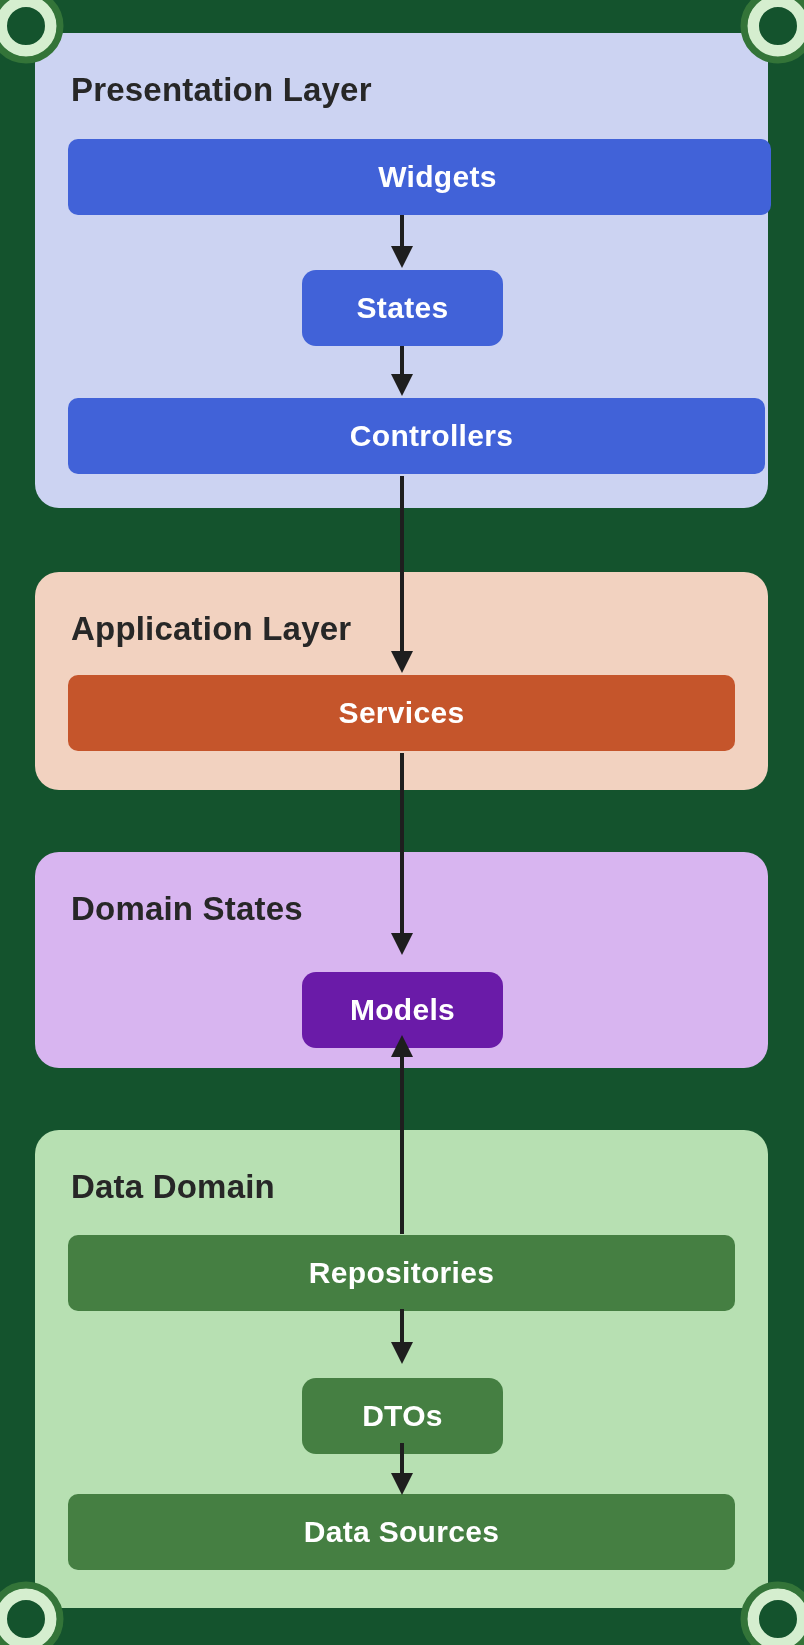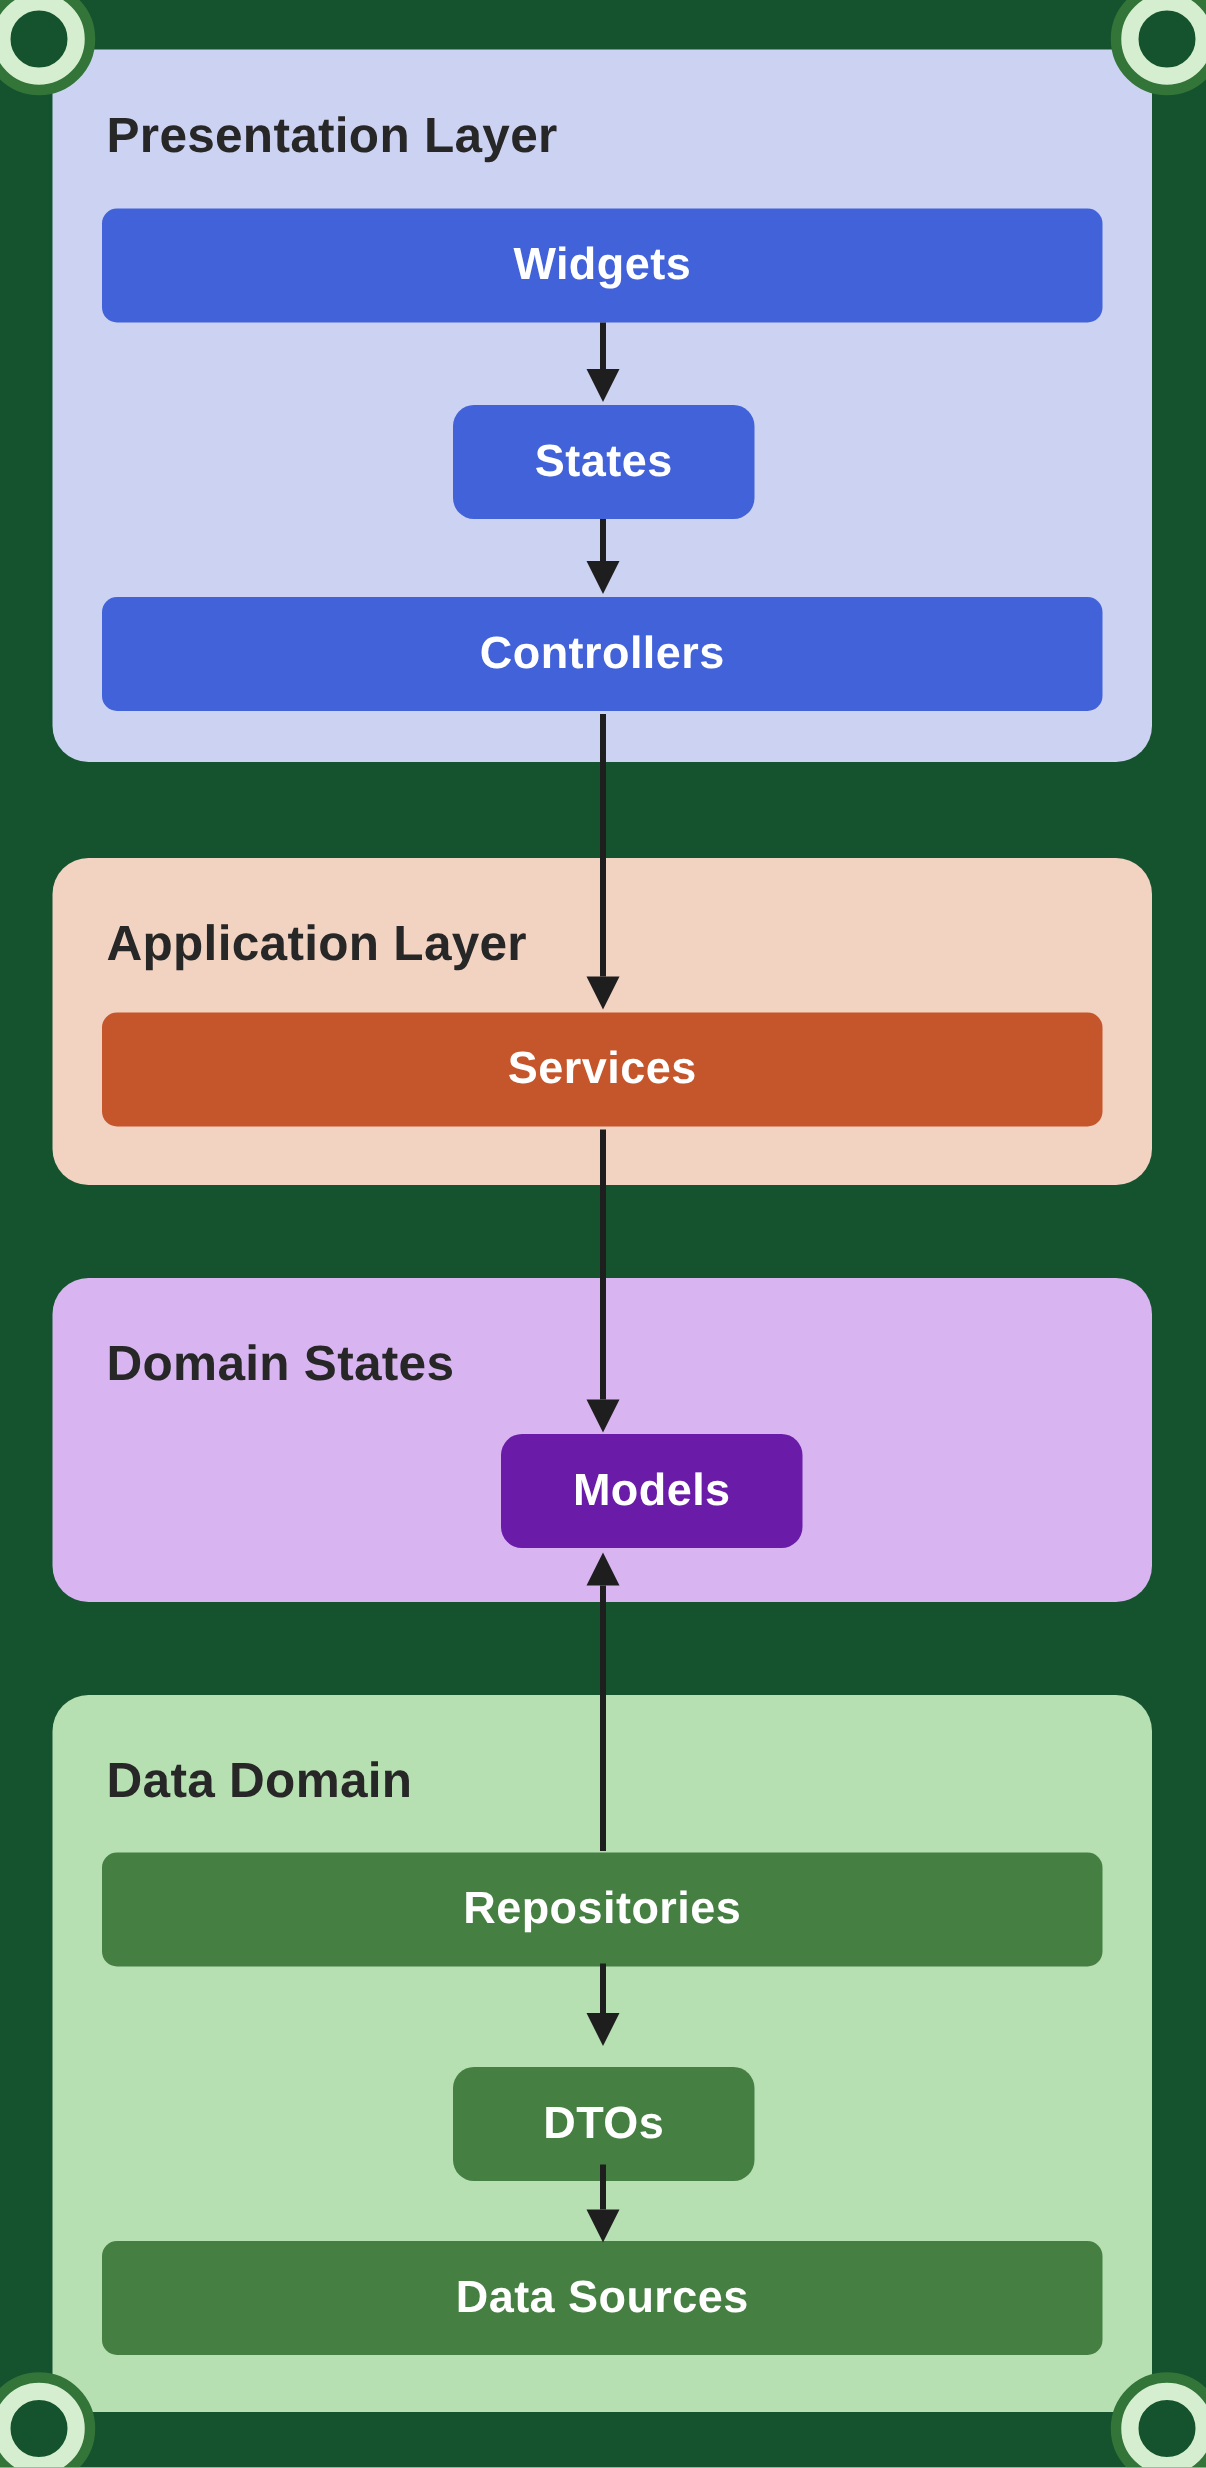--- a/index.html
+++ b/index.html
@@ -42,25 +42,25 @@
     font-weight: 700;
     letter-spacing: 0.3px;
   }
   .block.wide  { left: 33px;  width: 667px; border-radius: 10px; }
   .block.small { left: 267px; width: 201px; border-radius: 14px; }
   .blk-blue   { background: #4162d8; }
   .blk-orange { background: #c5552b; }
   .blk-purple { background: #6a1ba8; }
   .blk-green  { background: #457f42; }
 
-  .b-widgets      { top: 106px; }
+  .b-widgets      { top: 106px; padding-left: 36px; }
   .b-states       { top: 237px; }
-  .b-controllers  { top: 365px; }
+  .b-controllers  { top: 365px; padding-left: 30px; }
   .b-services     { top: 103px; }
-  .b-models       { top: 104px; margin-left: 32px; }
+  .b-models       { top: 120px; }
   .b-repositories { top: 105px; text-align: right; }
   .b-dtos         { top: 248px; justify-content: center; }
   .b-datasources  { top: 364px; }
 
   .overlay {
     position: absolute;
     left: 0; top: 0;
     width: 804px;
     height: 1645px;
     pointer-events: none;

